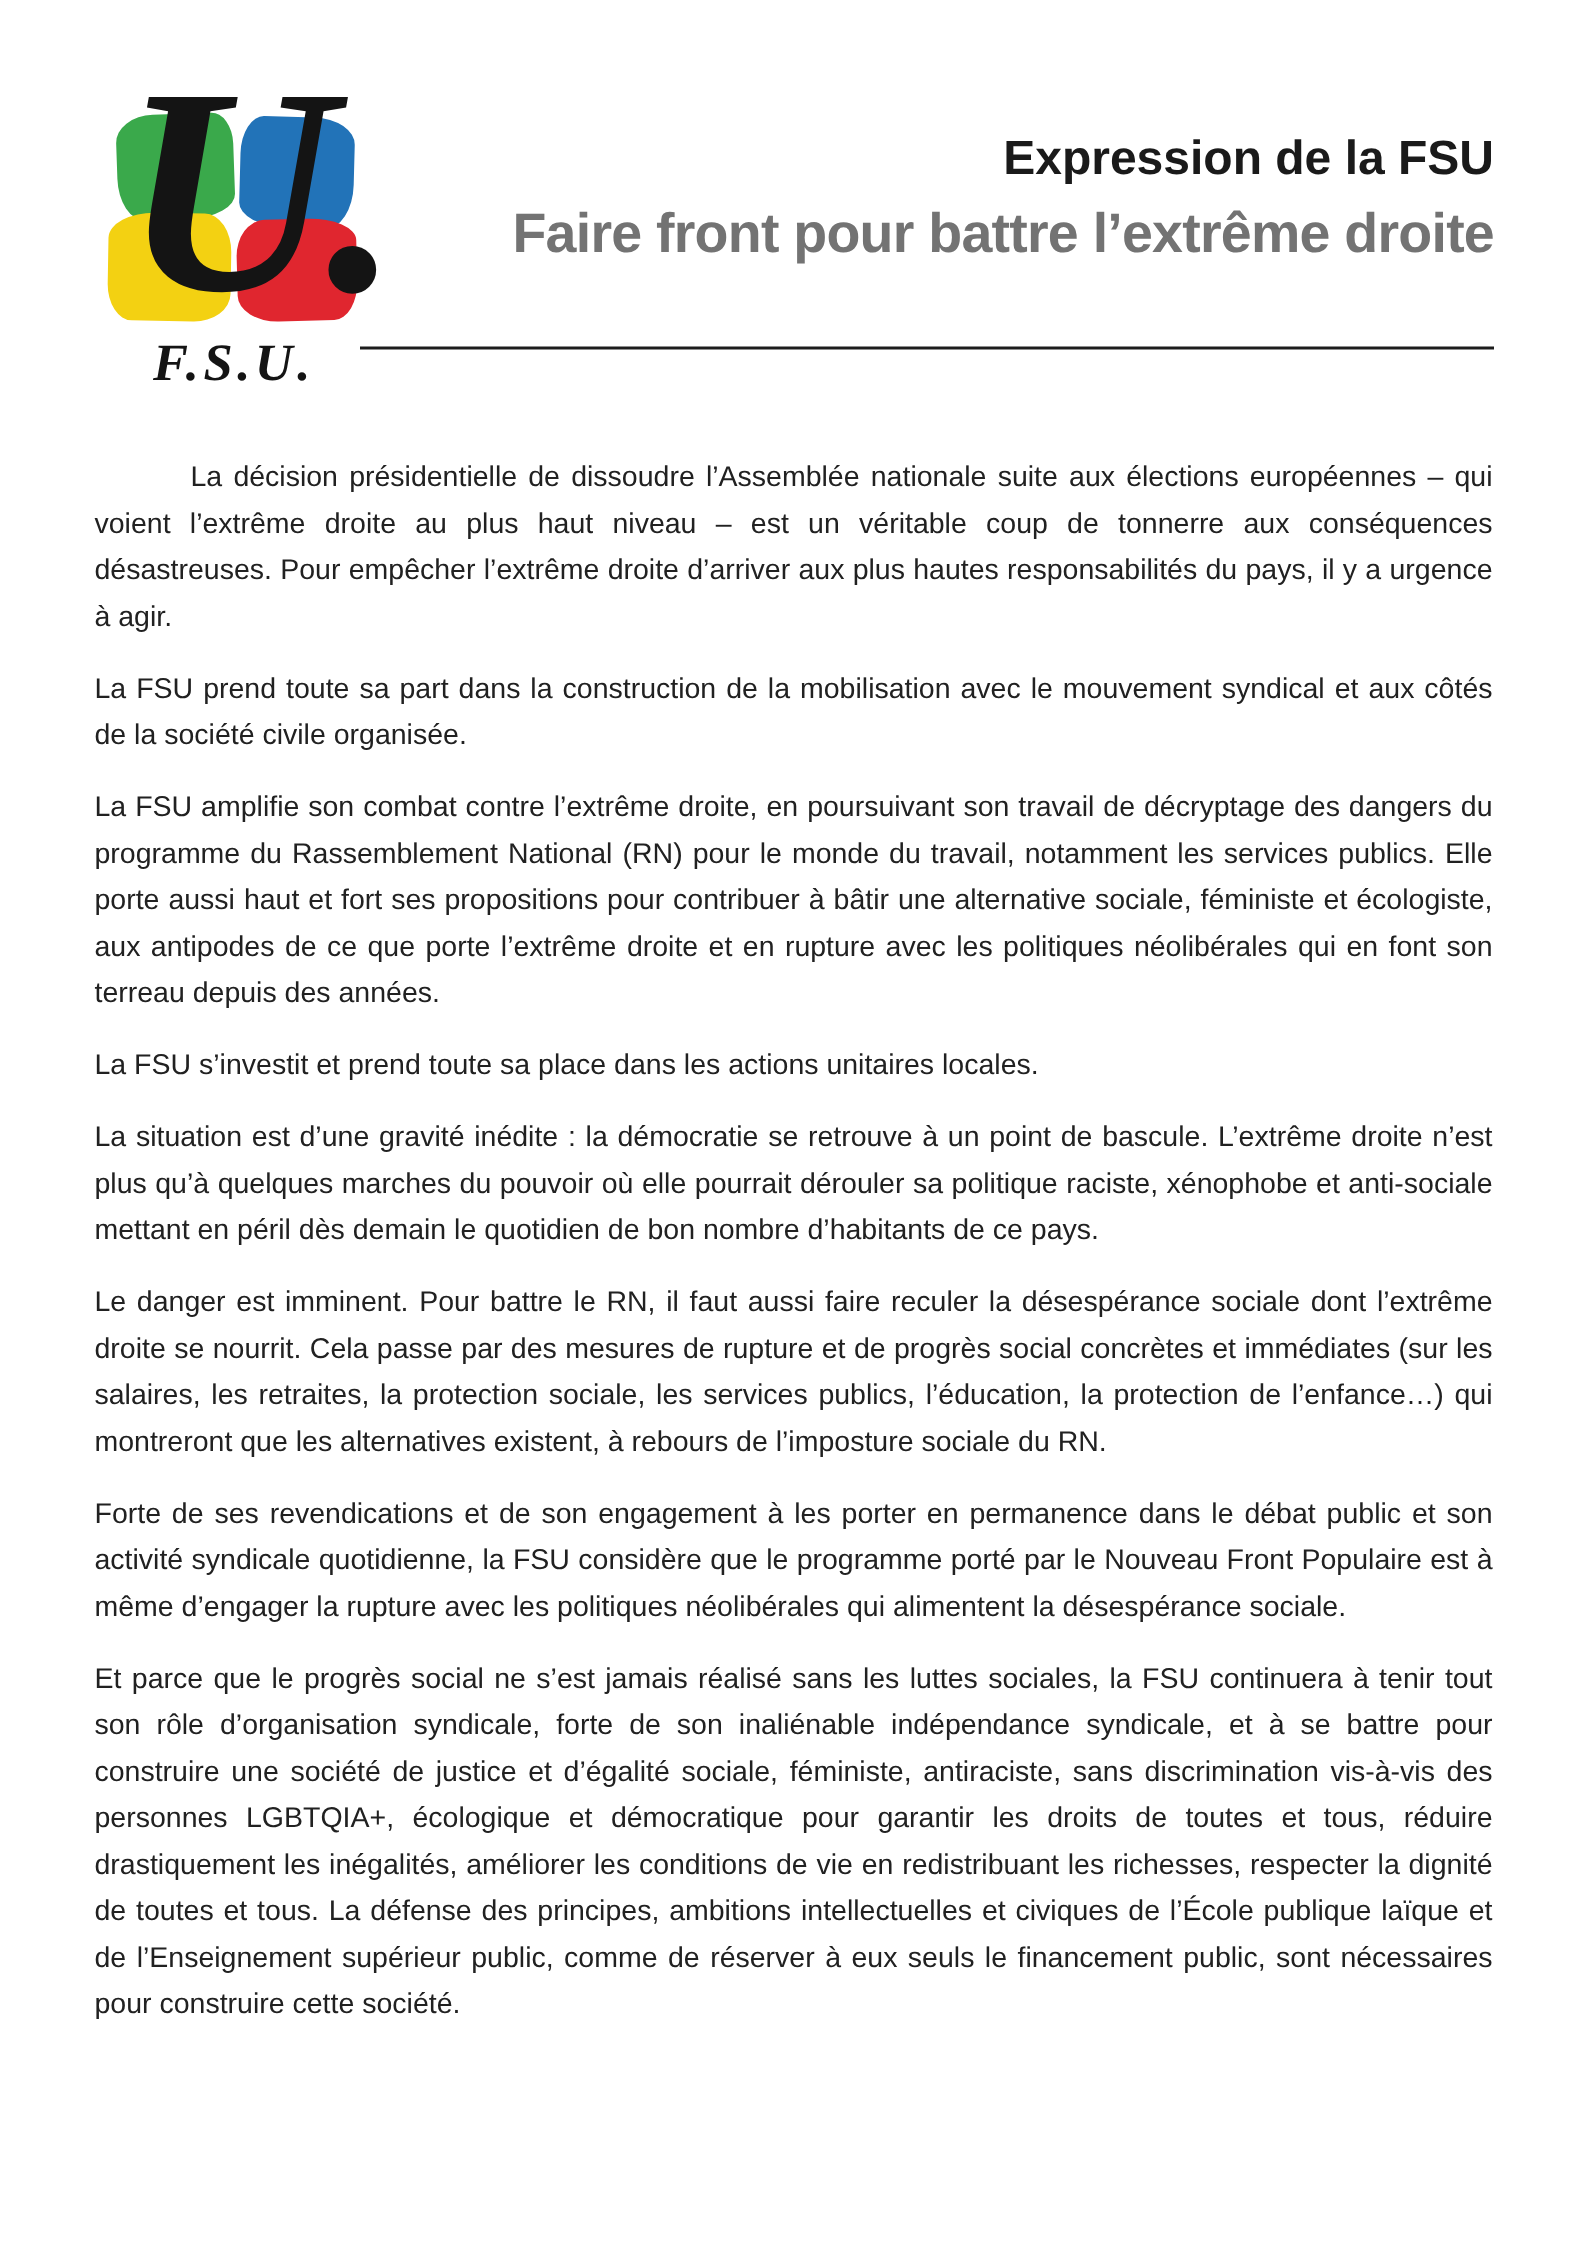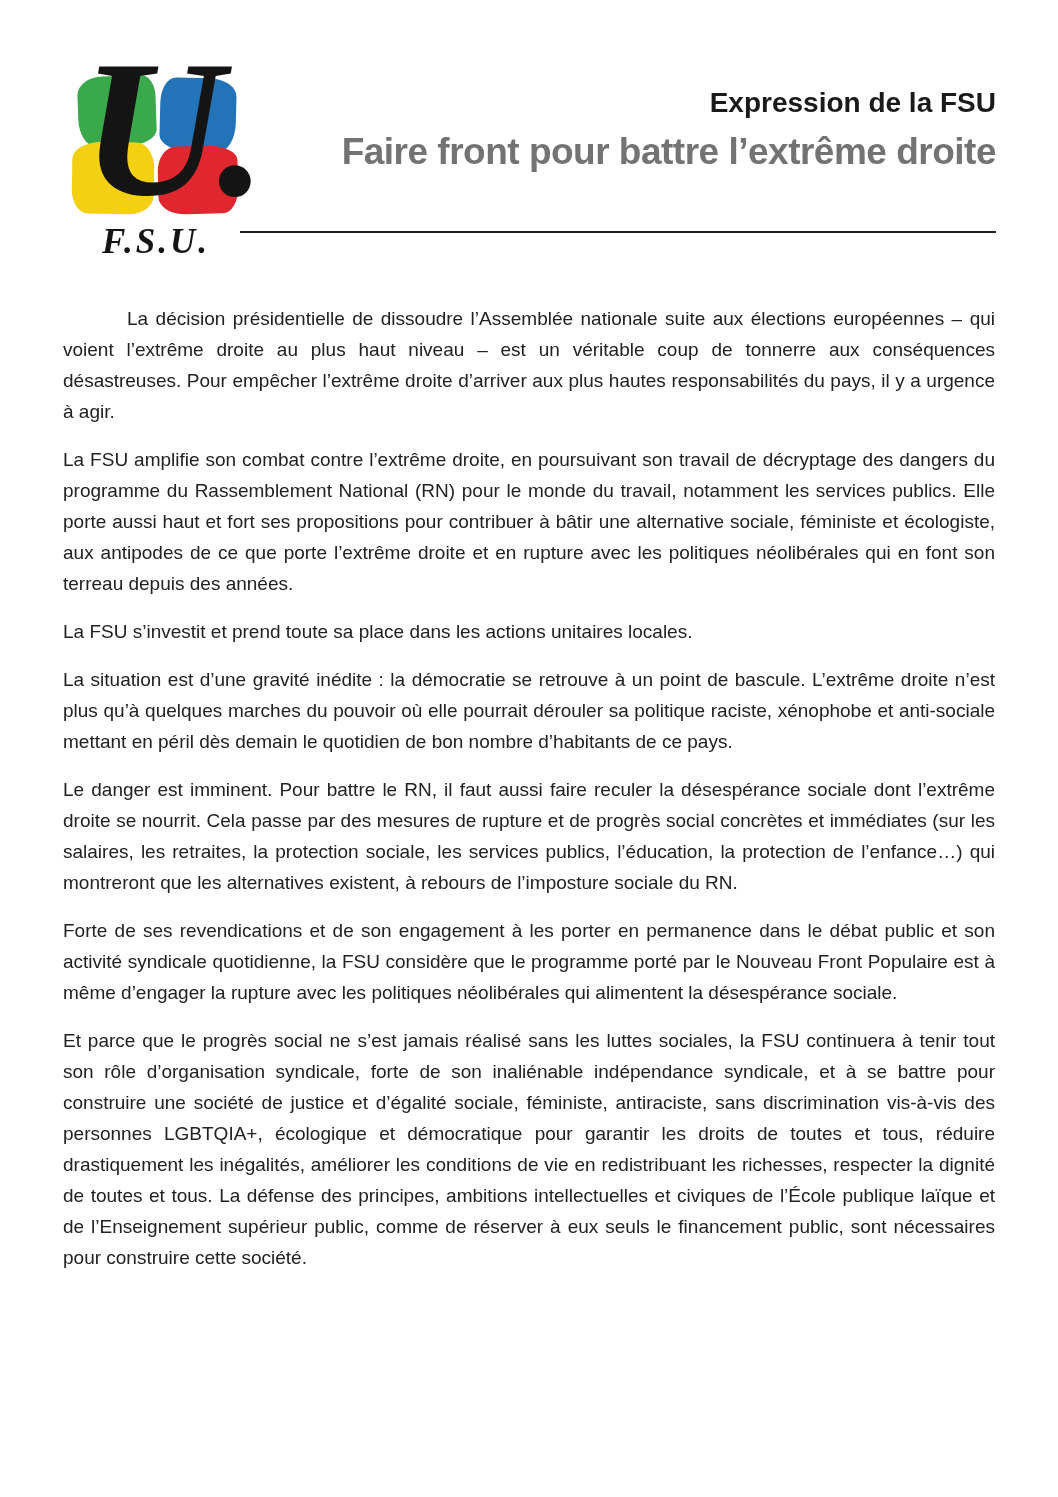--- a/index.html
+++ b/index.html
@@ -27,21 +27,21 @@
     color:#141414;letter-spacing:-6px;white-space:nowrap;
   }
   .logo-caption{
     margin-top:8px;text-align:center;width:168px;
     font-family:"Liberation Serif","DejaVu Serif",serif;
     font-style:italic;font-weight:700;font-size:35px;letter-spacing:3px;
     color:#141414;
   }
   
   .header{position:absolute;right:62px;top:86px;text-align:right;}
-  .kicker{font-size:28px;font-weight:700;color:#1a1a1a;line-height:1.2;}
+  .kicker{font-size:32px;font-weight:700;color:#1a1a1a;line-height:1.2;}
   .title{font-size:37px;font-weight:700;color:#737373;line-height:1.2;margin-top:10px;letter-spacing:-0.5px;}
   .divider{position:absolute;left:240px;right:62px;top:231px;height:2px;background:#1c1c1c;}
   
   .content{position:absolute;left:63px;right:63px;top:303px;}
   .content p{
     margin:0 0 17px 0;text-align:justify;
     font-size:19px;line-height:31px;color:#212121;
   }
   .content p.indent{text-indent:64px;}
 </style>
@@ -60,19 +60,20 @@
 </div>
 
 <div class="header">
   <div class="kicker">Expression de la FSU</div>
   <div class="title">Faire front pour battre l’extrême droite</div>
 </div>
 <div class="divider"></div>
 
 <div class="content">
   <p class="indent">La décision présidentielle de dissoudre l’Assemblée nationale suite aux élections européennes – qui voient l’extrême droite au plus haut niveau – est un véritable coup de tonnerre aux conséquences désastreuses. Pour empêcher l’extrême droite d’arriver aux plus hautes responsabilités du pays, il y a urgence à agir.</p>
+  <p>La FSU prend toute sa part dans la construction de la mobilisation avec le mouvement syndical et aux côtés de la société civile organisée.</p>
   <p>La FSU amplifie son combat contre l’extrême droite, en poursuivant son travail de décryptage des dangers du programme du Rassemblement National (RN) pour le monde du travail, notamment les services publics. Elle porte aussi haut et fort ses propositions pour contribuer à bâtir une alternative sociale, féministe et écologiste, aux antipodes de ce que porte l’extrême droite et en rupture avec les politiques néolibérales qui en font son terreau depuis des années.</p>
   <p>La FSU s’investit et prend toute sa place dans les actions unitaires locales.</p>
   <p>La situation est d’une gravité inédite : la démocratie se retrouve à un point de bascule. L’extrême droite n’est plus qu’à quelques marches du pouvoir où elle pourrait dérouler sa politique raciste, xénophobe et anti-sociale mettant en péril dès demain le quotidien de bon nombre d’habitants de ce pays.</p>
   <p>Le danger est imminent. Pour battre le RN, il faut aussi faire reculer la désespérance sociale dont l’extrême droite se nourrit. Cela passe par des mesures de rupture et de progrès social concrètes et immédiates (sur les salaires, les retraites, la protection sociale, les services publics, l’éducation, la protection de l’enfance…) qui montreront que les alternatives existent, à rebours de l’imposture sociale du RN.</p>
   <p>Forte de ses revendications et de son engagement à les porter en permanence dans le débat public et son activité syndicale quotidienne, la FSU considère que le programme porté par le Nouveau Front Populaire est à même d’engager la rupture avec les politiques néolibérales qui alimentent la désespérance sociale.</p>
   <p>Et parce que le progrès social ne s’est jamais réalisé sans les luttes sociales, la FSU continuera à tenir tout son rôle d’organisation syndicale, forte de son inaliénable indépendance syndicale, et à se battre pour construire une société de justice et d’égalité sociale, féministe, antiraciste, sans discrimination vis-à-vis des personnes LGBTQIA+, écologique et démocratique pour garantir les droits de toutes et tous, réduire drastiquement les inégalités, améliorer les conditions de vie en redistribuant les richesses, respecter la dignité de toutes et tous. La défense des principes, ambitions intellectuelles et civiques de l’École publique laïque et de l’Enseignement supérieur public, comme de réserver à eux seuls le financement public, sont nécessaires pour construire cette société.</p>
 </div>
 
 </body></html>

